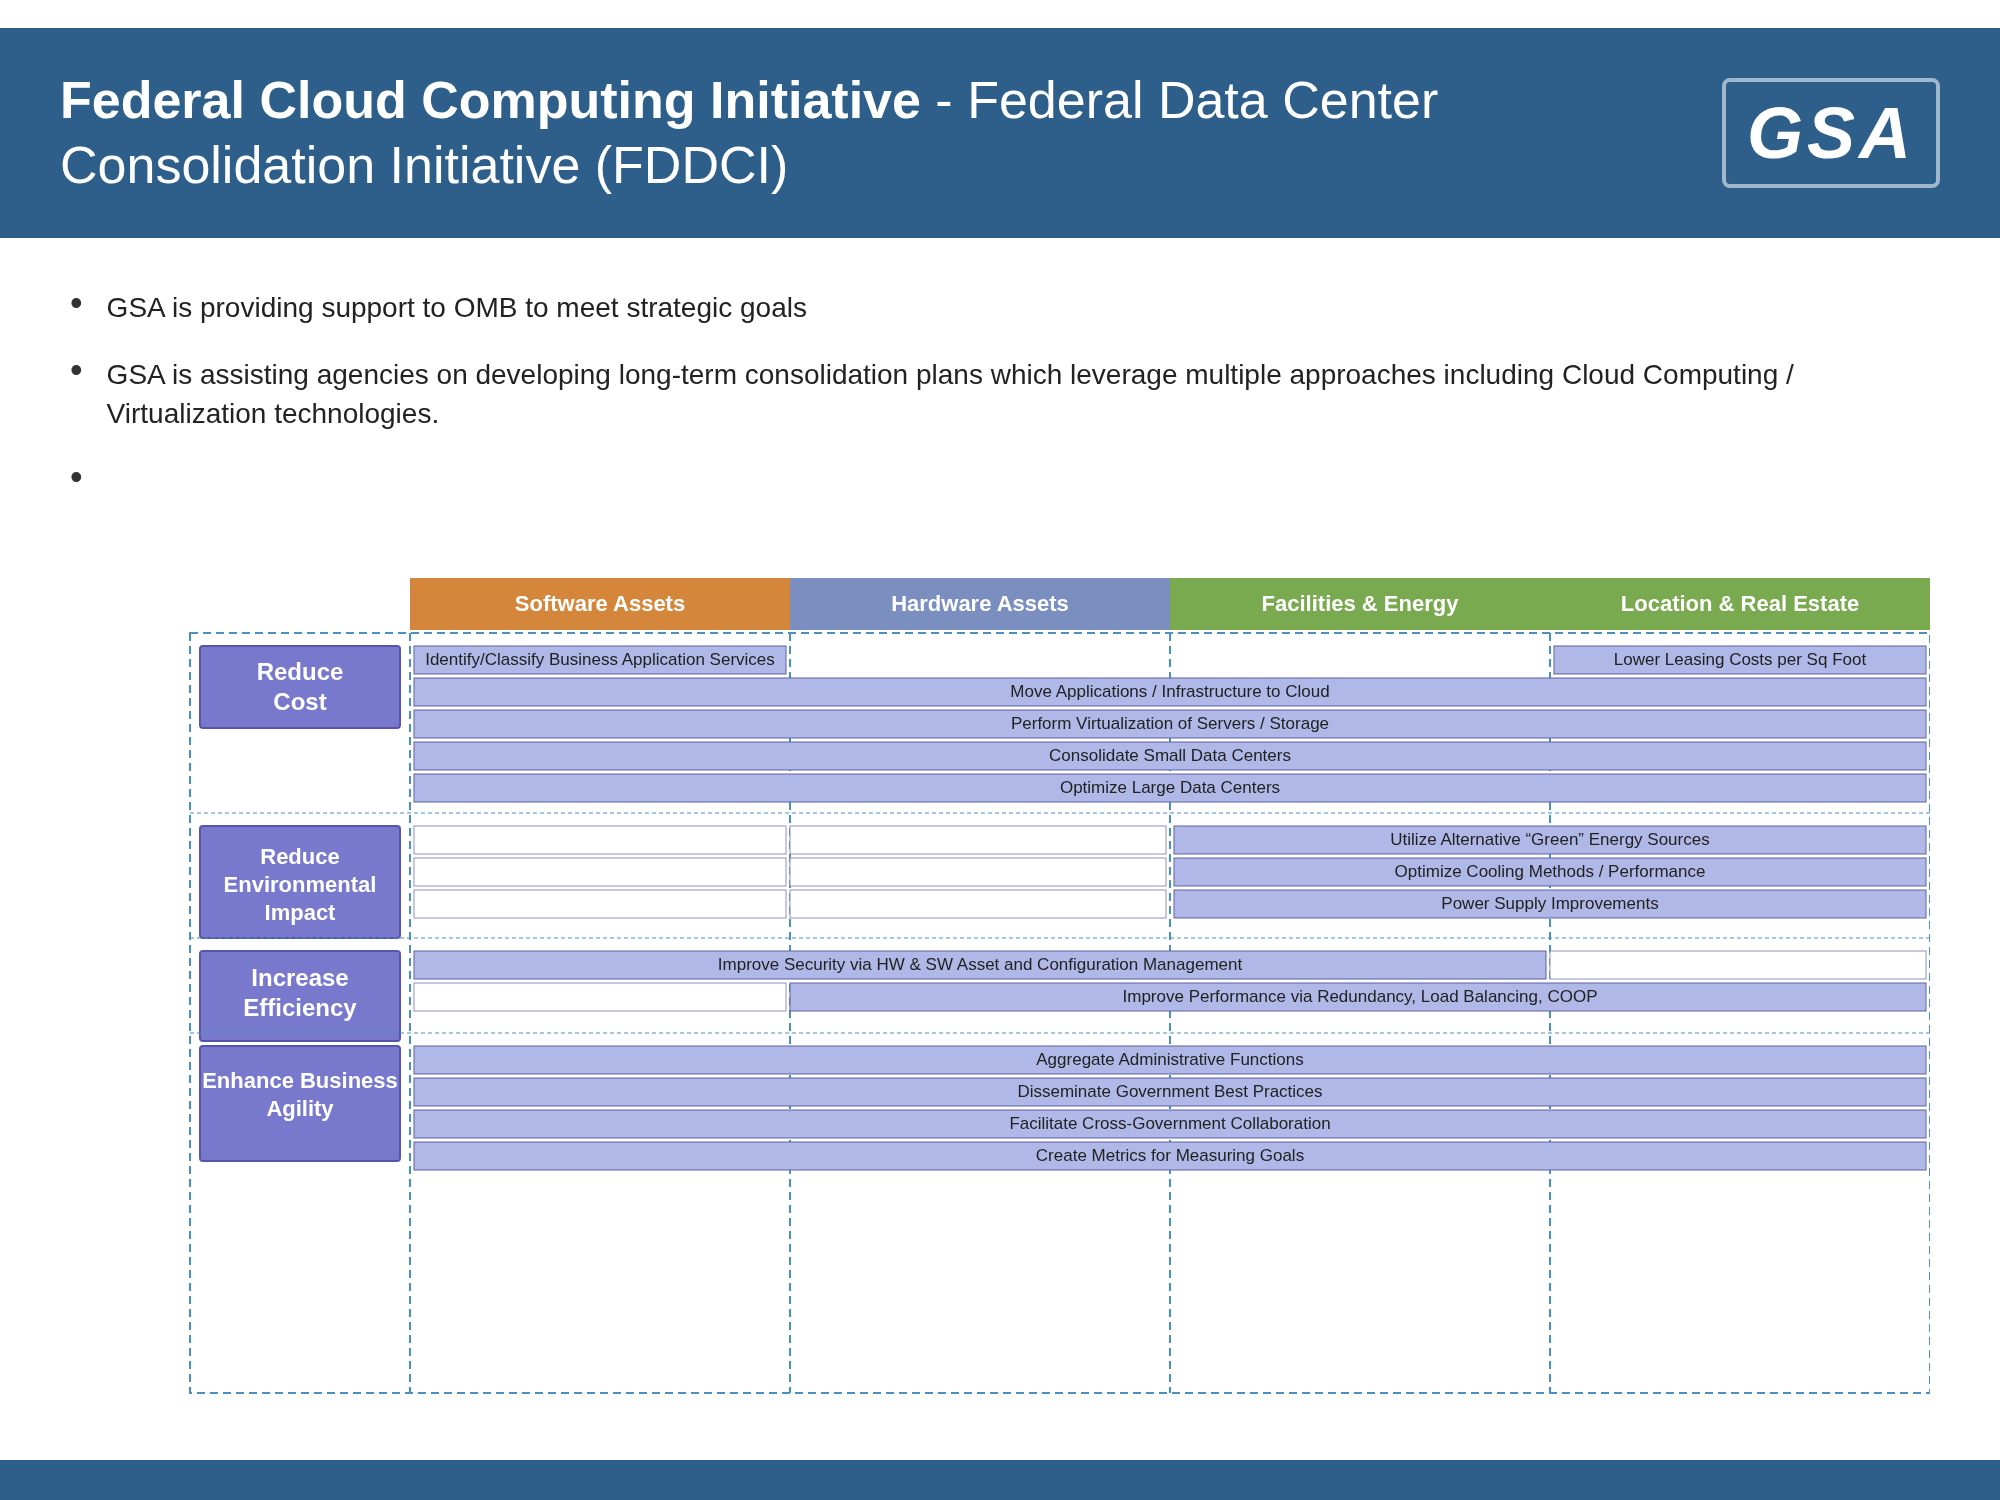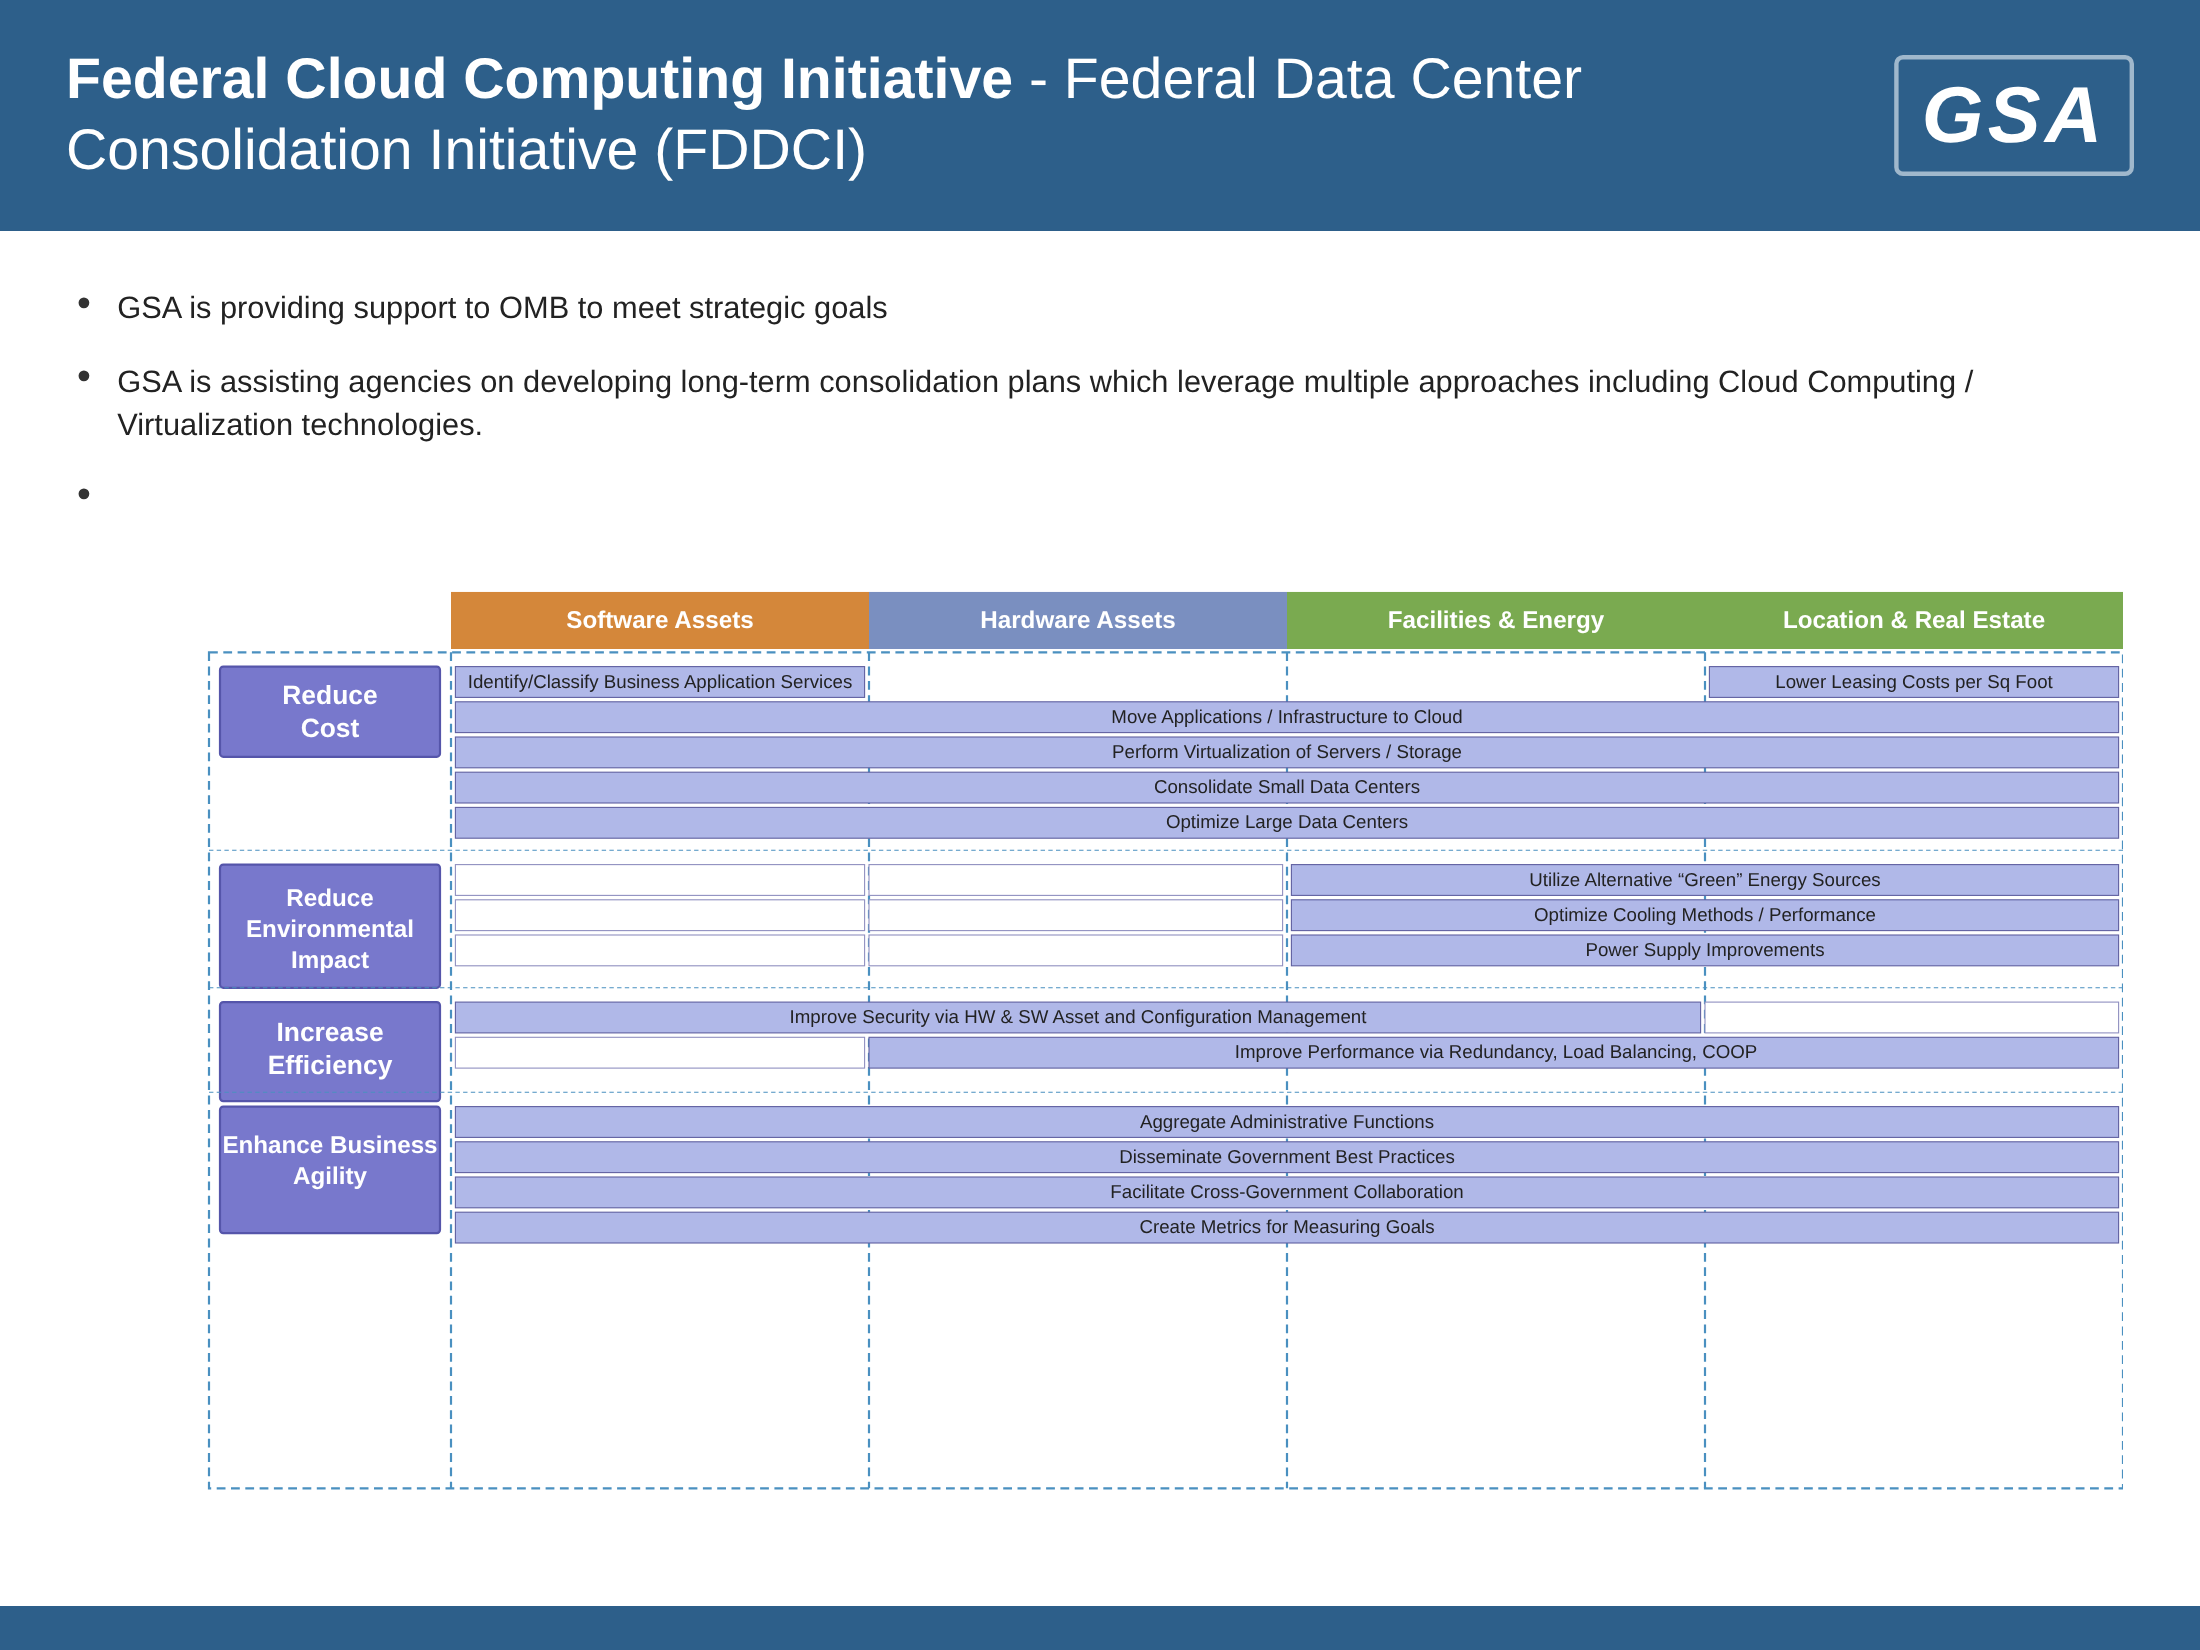--- a/index.html
+++ b/index.html
@@ -18,20 +18,21 @@
       flex-direction: column;
     }
     
     .header {
       background: #2d5f8a;
       padding: 40px 60px;
       display: flex;
       align-items: center;
       justify-content: space-between;
       min-height: 175px;
+      margin-top: 28px;
     }
     .header-title {
       color: white;
       font-size: 52px;
       font-weight: bold;
       line-height: 1.25;
     }
     .header-title span.normal {
       font-weight: normal;
     }
@@ -73,21 +74,21 @@
     .bullet-text {
       font-size: 28px;
       color: #222;
       line-height: 1.4;
       font-weight: normal;
     }
     
     .diagram-container {
       flex: 1;
       position: relative;
-      margin-top: 10px;
+      margin-top: 22px;
     }
 
     
     svg.main-diagram {
       width: 100%;
       height: 820px;
       display: block;
     }
 
     .footer-bar {

